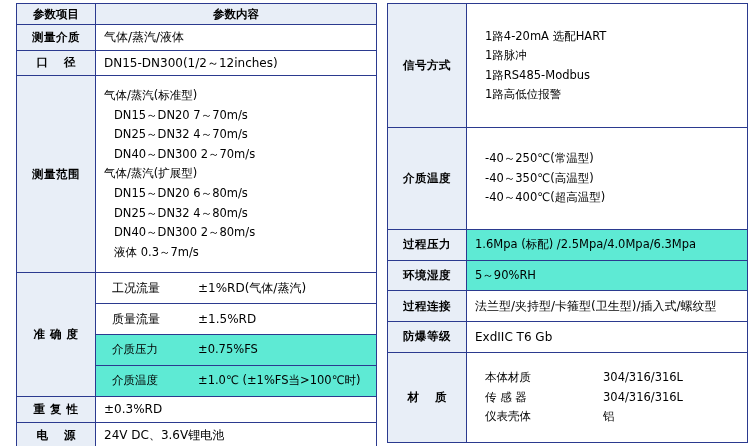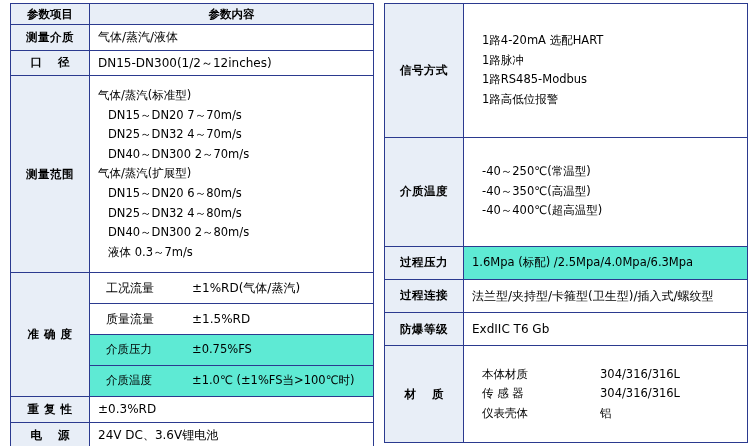--- a/index.html
+++ b/index.html
@@ -14,21 +14,21 @@
     color: #000000;
     overflow: hidden;
   }
   .page {
     position: relative;
     width: 750px;
     height: 446px;
     display: flex;
     gap: 10px;
     box-sizing: border-box;
-    padding: 3px 2px 3px 10px;
+    padding: 3px 2px 3px 16px;
   }
   table {
     border-collapse: collapse;
     table-layout: fixed;
     font-size: 11px;
   }
   td, th {
     border: 1px solid #2b3a8f;
     padding: 0;
     vertical-align: middle;
@@ -204,20 +204,26 @@
       </tr>
 
       <tr>
         <td class="lbl" style="height:26px">过程压力</td>
         <td class="val-hl">
           <div class="line">1.6Mpa (标配) /2.5Mpa/4.0Mpa/6.3Mpa</div>
         </td>
       </tr>
 
 
+      <tr>
+        <td class="lbl" style="height:26px">环境湿度</td>
+        <td class="val-hl">
+          <div class="line">5～90%RH</div>
+        </td>
+      </tr>
 
       <tr>
         <td class="lbl" style="height:26px">过程连接</td>
         <td class="val">
           <div class="line">法兰型/夹持型/卡箍型(卫生型)/插入式/螺纹型</div>
         </td>
       </tr>
 
 
       <tr>

